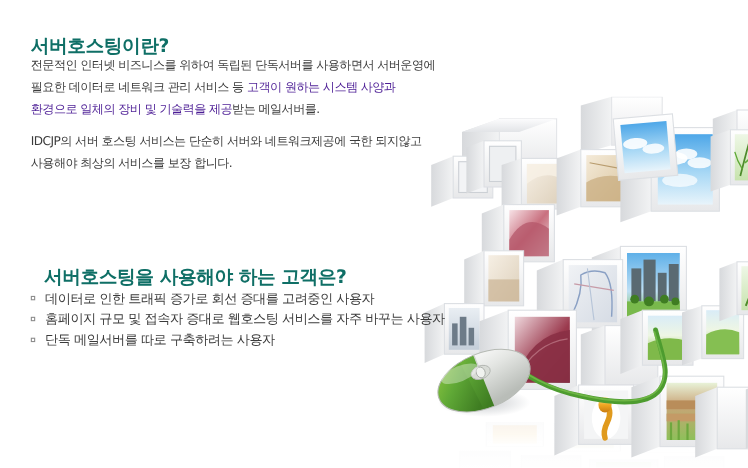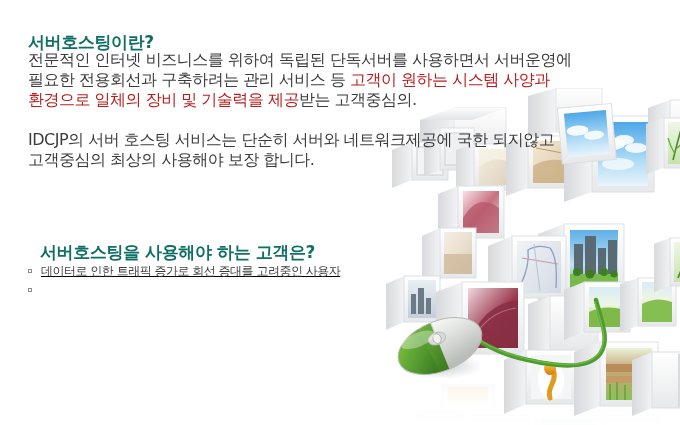--- a/index.html
+++ b/index.html
@@ -33,41 +33,40 @@
     font-weight: bold;
     letter-spacing: -0.4px;
     line-height: 1.2;
   }
   #heading-1 { position: absolute; left: 0; top: 18px; }
   #heading-2 { position: absolute; left: 12px; top: 228px; }
 
   .para {
     position: absolute;
     left: 0;
-    font-size: 16px;
+    font-size: 11px;
     color: #3b3b3b;
     line-height: 20px;
     letter-spacing: -0.5px;
     white-space: nowrap;
   }
   #para-1 { top: 50px; }
-  #para-2 { top: 130px; }
+  #para-2 { top: 119px; }
 
   .para .line { display: block; }
-  .hl { color: #b91c1c; }
+  .hl { color: #4c1d95; }
 
   
   #bullet-list {
     position: absolute;
     left: 0;
     top: 262px;
     list-style: none;
     margin: 0;
     padding: 0;
-    text-decoration: underline;
   }
   #bullet-list li {
     position: relative;
     padding-left: 13px;
     font-size: 12px;
     color: #3b3b3b;
     line-height: 19px;
     letter-spacing: -0.5px;
     white-space: nowrap;
   }
@@ -454,41 +453,43 @@
 
   <div class="text-col">
 
     <h2 id="heading-1" class="heading">서버호스팅이란?</h2>
 
     <div id="para-1" class="para">
       <span class="line">
         <span>전문적인 인터넷 비즈니스를 위하여 독립된 단독서버를 사용하면서 서버운영에</span>
       </span>
       <span class="line">
-        <span>필요한 전용회선과 구축하려는 관리 서비스 등 </span><span class="hl">고객이 원하는 시스템 사양과</span>
+        <span>필요한 데이터로 네트워크 관리 서비스 등 </span><span class="hl">고객이 원하는 시스템 사양과</span>
       </span>
       <span class="line">
-        <span class="hl">환경으로 일체의 장비 및 기술력을 제공</span><span>받는 고객중심의.</span>
+        <span class="hl">환경으로 일체의 장비 및 기술력을 제공</span><span>받는 메일서버를.</span>
       </span>
     </div>
 
     <div id="para-2" class="para">
       <span class="line">IDCJP의 서버 호스팅 서비스는 단순히 서버와 네트워크제공에 국한 되지않고</span>
-      <span class="line">고객중심의 최상의 사용해야 보장 합니다.</span>
+      <span class="line">사용해야 최상의 서비스를 보장 합니다.</span>
     </div>
 
     <h2 id="heading-2" class="heading">서버호스팅을 사용해야 하는 고객은?</h2>
 
     <ul id="bullet-list">
       <li>
         <span class="bullet-marker"></span>
         <span>데이터로 인한 트래픽 증가로 회선 증대를 고려중인 사용자</span>
       </li>
       <li>
         <span class="bullet-marker"></span>
+        <span>홈페이지 규모 및 접속자 증대로 웹호스팅 서비스를 자주 바꾸는 사용자</span>
       </li>
       <li>
         <span class="bullet-marker"></span>
+        <span>단독 메일서버를 따로 구축하려는 사용자</span>
       </li>
     </ul>
 
   </div>
 </div>
 
 </body></html>

